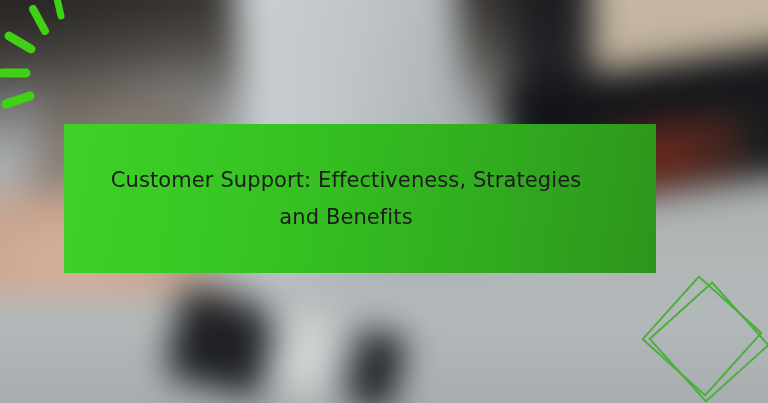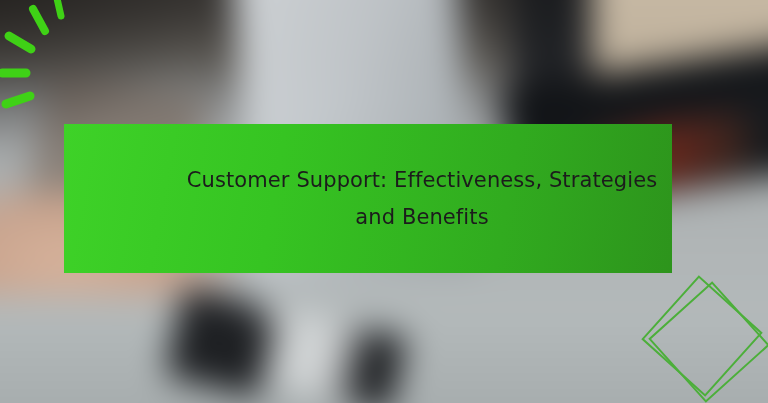--- a/index.html
+++ b/index.html
@@ -122,26 +122,27 @@
     position: absolute;
     left: 0; top: 0;
     width: 120px; height: 120px;
   }
 
   
   #banner {
     position: absolute;
     left: 64px;
     top: 124px;
-    width: 608px;
+    width: 560px;
     height: 149px;
     background: linear-gradient(100deg, #3ed228 0%, #36c422 35%, #31ab1f 72%, #2d941c 100%);
     display: flex;
     align-items: center;
-    justify-content: flex-end;
+    justify-content: flex-start;
+    padding-left: 32px;
   }
   #banner-title {
     margin: 0;
     width: 500px;
     text-align: center;
     font-size: 21px;
     font-weight: 400;
     line-height: 1.75;
     color: #1c1c1c;
     letter-spacing: .1px;

